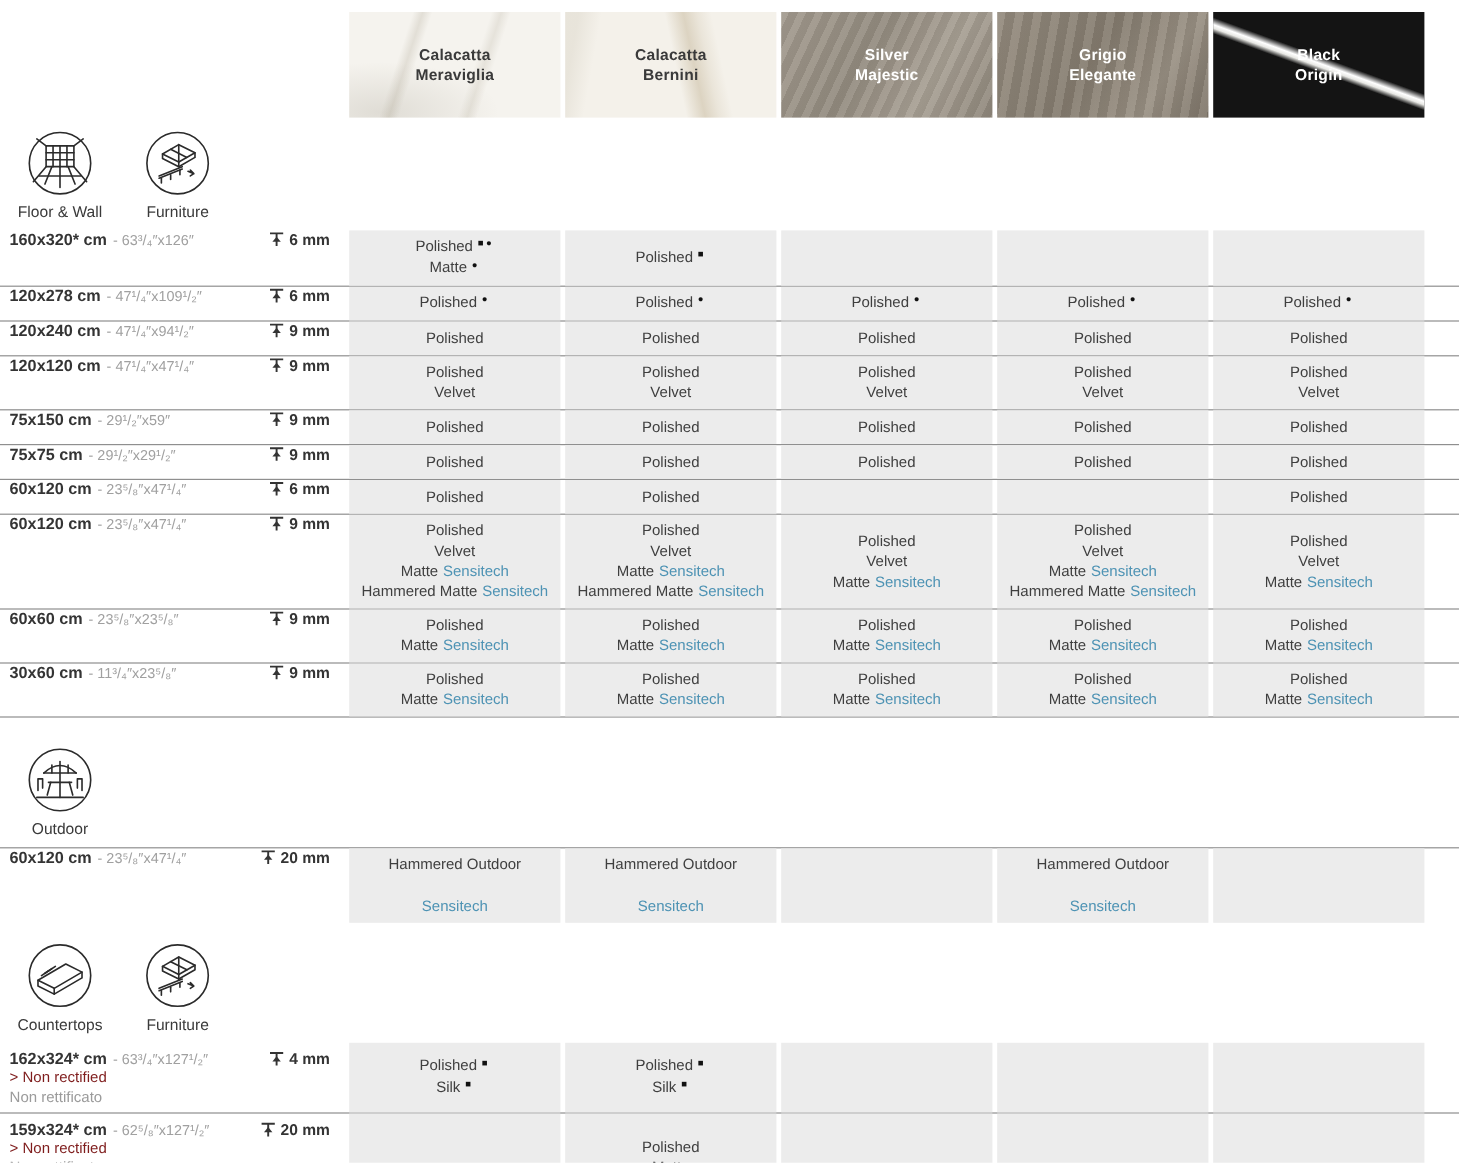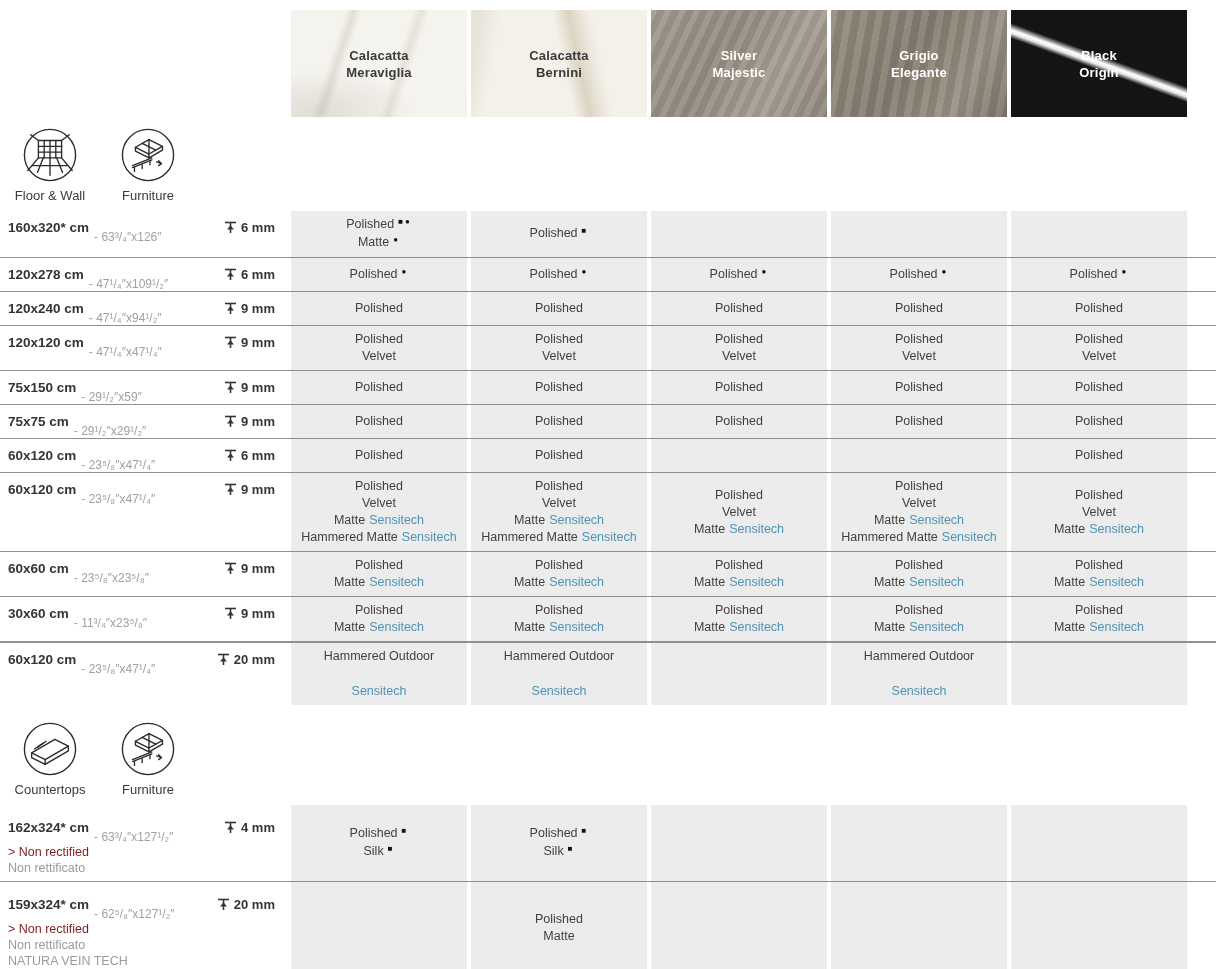--- a/index.html
+++ b/index.html
@@ -1,20 +1,20 @@
 <!DOCTYPE html>
 <html><head>
 <meta charset="utf-8">
 <style>
   html,body{margin:0;padding:0;background:#fff;}
   body{width:1216px;height:969px;overflow:hidden;font-family:"Liberation Sans",sans-serif;color:#3c3c3c;}
   .page{padding-top:10px;position:relative;}
   .grid{display:grid;grid-template-columns:287px 176px 176px 176px 176px 176px;column-gap:4px;}
   
-  .header-row{height:107px;margin-bottom:4px;}
+  .header-row{height:88px;margin-bottom:4px;}
   .swatch{display:flex;flex-direction:column;align-items:center;justify-content:center;
           font-weight:600;font-size:13px;line-height:17px;color:#3a3a3a;overflow:hidden;letter-spacing:.2px;}
   .swatch.light{color:#ffffff;}
   .swatch.cm{background:
       linear-gradient(108deg, transparent 26%, rgba(150,140,118,.20) 30%, transparent 34%, transparent 58%, rgba(150,140,118,.16) 62%, transparent 66%),
       radial-gradient(140px 60px at 15% 95%, rgba(125,118,100,.18), transparent 70%),
       #f5f3ee;}
   .swatch.cb{background:
       linear-gradient(78deg, transparent 52%, rgba(165,143,100,.30) 60%, rgba(165,143,100,.12) 66%, transparent 72%),
       linear-gradient(100deg, rgba(160,150,125,.14) 6%, transparent 16%),
@@ -36,21 +36,21 @@
   .icon-label{font-size:13px;margin-top:5px;color:#3a3a3a;}
   .s1 .icons-block{margin-top:18px;}
   .s2 .icons-block{margin-top:10px;}
   
   .row{box-sizing:border-box;}
   .hr-b{border-bottom:1px solid #8f8f8f;}
   .hr-t{border-top:1px solid #8f8f8f;}
   .rowlabel{display:flex;flex-direction:column;justify-content:flex-start;padding-left:8px;box-sizing:border-box;}
   .size-line{display:flex;align-items:center;width:100%;}
   .size{font-weight:700;font-size:13.5px;color:#343434;white-space:nowrap;}
-  .in{color:#a0a0a0;font-size:12px;margin-left:5px;white-space:nowrap;margin-top:19px;}
+  .in{color:#a0a0a0;font-size:12px;margin-left:5px;white-space:nowrap;}
   .thick{margin-left:auto;margin-right:12px;display:flex;align-items:center;gap:4px;font-weight:700;font-size:13px;color:#343434;white-space:nowrap;}
   .ticon svg{width:13px;height:13px;display:block;}
   .row.top .rowlabel{justify-content:flex-start;padding-top:6px;padding-bottom:5px;}
   .sub{font-size:12.5px;line-height:16px;color:#7f1d1d;}
   .sub.muted{color:#9b9b9b;}
   .cell{background:#ececec;display:flex;flex-direction:column;justify-content:center;align-items:center;
         text-align:center;padding:5px 4px;font-size:12.5px;line-height:17px;min-height:28px;box-sizing:border-box;color:#3f3f3f;}
   .s1 .cell{min-height:46px;gap:18px;}
   .fline{white-space:nowrap;}
   .ft + .fs{margin-left:4px;}
@@ -469,20 +469,39 @@
             <div class="fline"><span class="ft">Polished</span></div>
             <div class="fline"><span class="ft">Matte</span><span class="fs">Sensitech</span></div>
           </div>
           <div class="cell">
             <div class="fline"><span class="ft">Polished</span></div>
             <div class="fline"><span class="ft">Matte</span><span class="fs">Sensitech</span></div>
           </div>
         </div>
       </div>
       <div class="section s1">
+        <div class="icons-block">
+          <div class="icon-item">
+            <div class="circ-icon"><svg viewBox="0 0 58 58">
+                <circle cx="29" cy="29" r="26.5"></circle>
+    <path d="M15 23 Q29 10 43 23"></path>
+                <line x1="15" y1="23" x2="43" y2="23"></line>
+    <line x1="29" y1="13" x2="29" y2="44"></line>
+    <line x1="22" y1="16" x2="22" y2="23"></line>
+                <line x1="36" y1="16" x2="36" y2="23"></line>
+    <line x1="19" y1="31" x2="39" y2="31"></line>
+    <line x1="21" y1="31" x2="18" y2="42"></line>
+                <line x1="37" y1="31" x2="40" y2="42"></line>
+    <path d="M10 28 L14 28 L14 36 M10 28 L10 38"></path>
+    <path d="M48 28 L44 28 L44 36 M48 28 L48 38"></path>
+    <line x1="9" y1="44" x2="49" y2="44"></line>
+              </svg></div>
+            <div class="icon-label">Outdoor</div>
+          </div>
+        </div>
         <div class="row grid hr-t">
           <div class="rowlabel">
             <div class="size-line">
               <span class="size">60x120 cm</span>
               <span class="in">- 23⁵/₈″x47¹/₄″</span>
               <span class="thick">
                 <span class="ticon">
                   <svg viewBox="0 0 13 13">
                     <path d="M1 1.5 H12" stroke="#343434" stroke-width="1.6" fill="none"></path>
    <path d="M6.5 1.5 V12" stroke="#343434" stroke-width="1.6" fill="none"></path>

